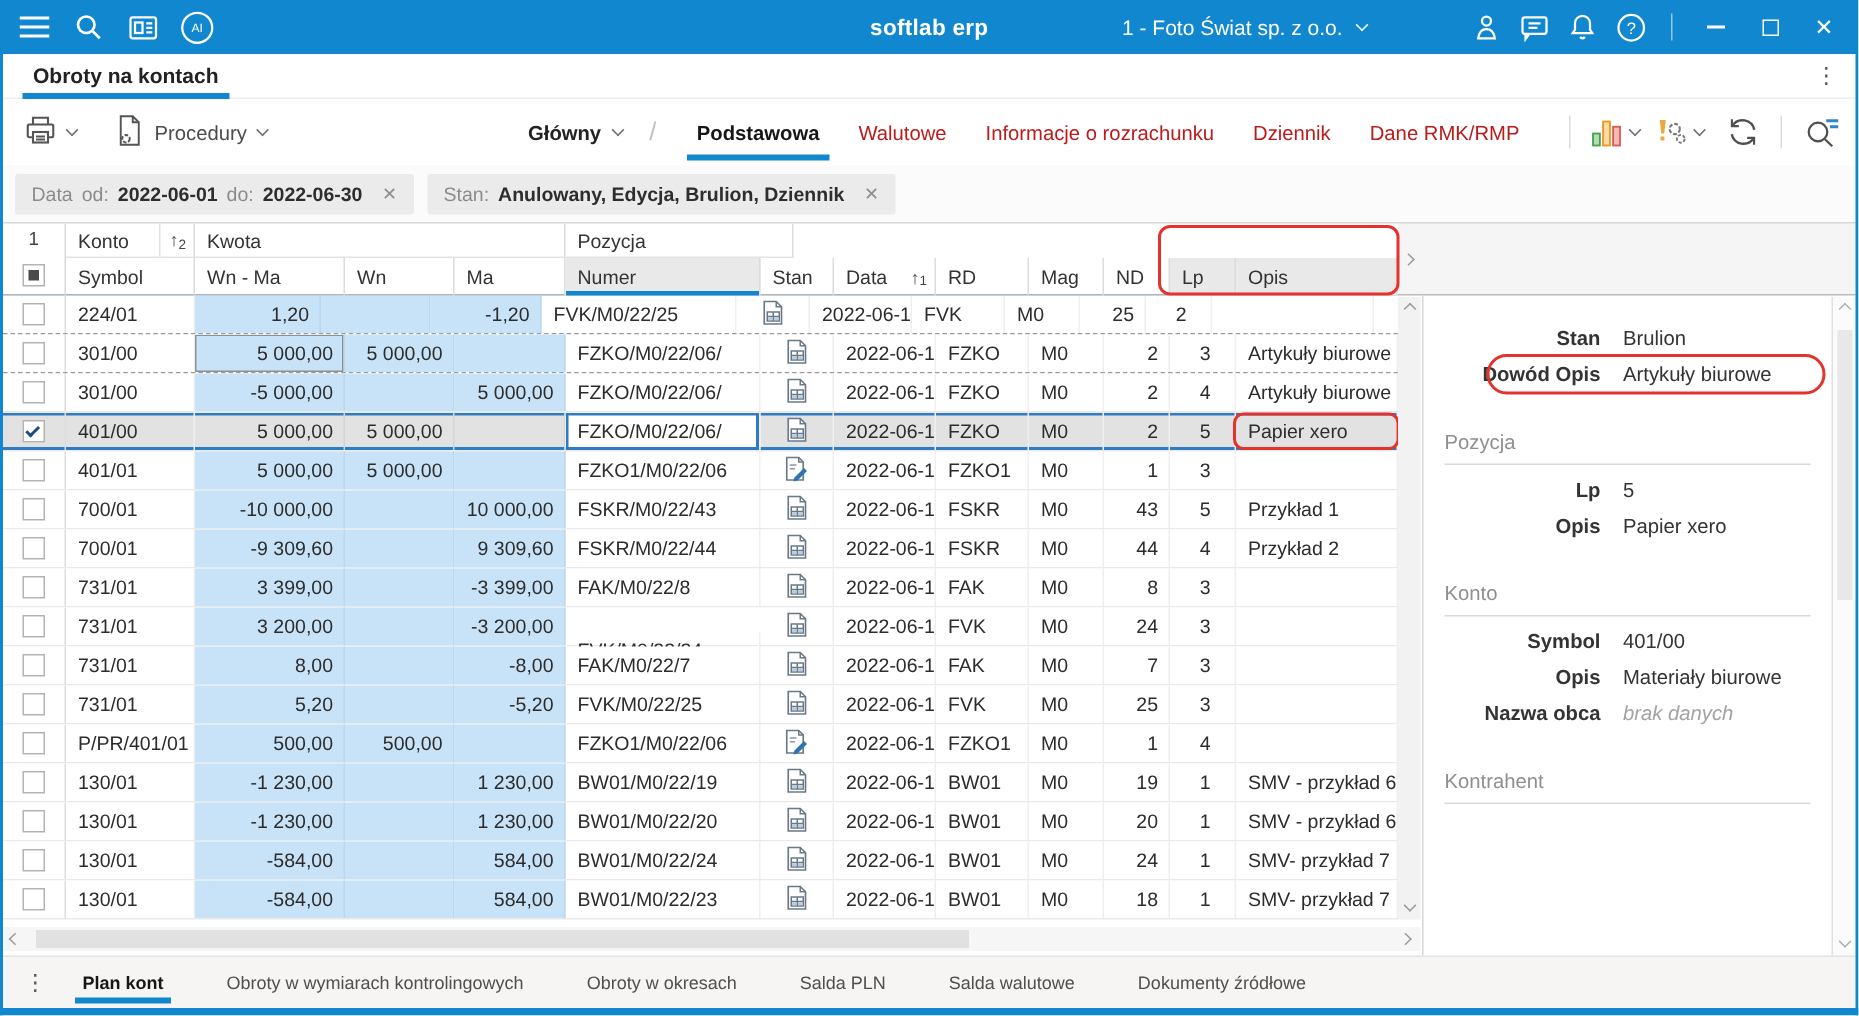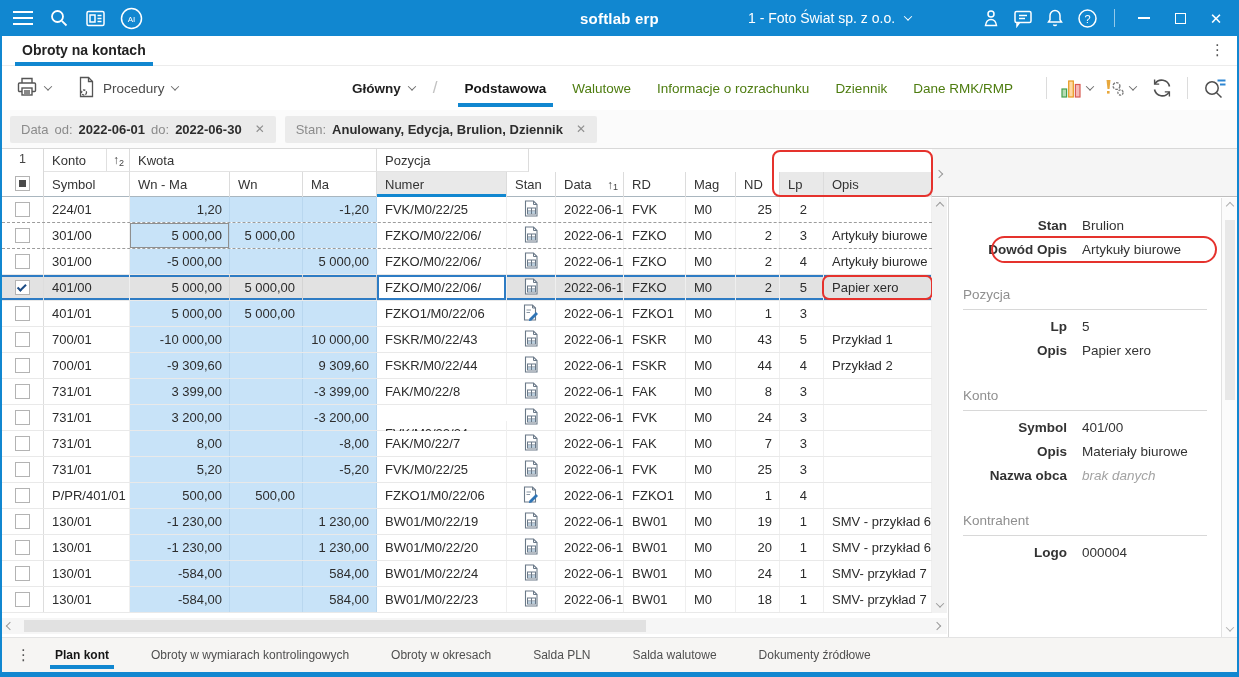--- a/index.html
+++ b/index.html
@@ -37,21 +37,21 @@
   .chv { display:inline-block; width:6px; height:6px; border-right:1.6px solid #6d6d6d; border-bottom:1.6px solid #6d6d6d; }
   .chv.down { transform:rotate(45deg) translate(-1px,-1px); }
   .chv.up { transform:rotate(-135deg); }
   .chv.right { transform:rotate(-45deg); }
   .chv.left { transform:rotate(135deg); }
   .chv.white { border-color:#fff; }
   .tool-center { position:absolute; left:350px; top:0; height:44px; display:flex; align-items:center; }
   .view-menu { display:flex; align-items:center; gap:8px; font-size:13.5px; font-weight:700; color:#222; cursor:pointer; }
   .slash { color:#c2c2c2; font-size:17px; margin:0 14px 0 18px; }
   .vtabs { display:flex; align-items:center; height:44px; }
-  .vtab { position:relative; height:44px; display:flex; align-items:center; padding:0 13px; font-size:13.5px; color:#4d7c0f; cursor:pointer; white-space:nowrap; }
+  .vtab { position:relative; height:44px; display:flex; align-items:center; padding:0 13px; font-size:13.5px; color:#b91c1c; cursor:pointer; white-space:nowrap; }
   .vtab.active { color:#161616; font-weight:700; }
   .vtab.active::after { content:""; position:absolute; left:6px; right:6px; bottom:3px; height:4px; background:#1187d0; }
   .tool-right { position:absolute; right:10px; top:0; height:44px; display:flex; align-items:center; gap:9px; }
   .tr-div { width:1px; height:22px; background:#dcdcdc; margin:0 5px; }
   .tr-ico { display:flex; align-items:center; gap:5px; cursor:pointer; }
 
   
   .filterbar { position:absolute; left:2px; top:110px; width:1235px; height:38px; background:#fbfbfb; display:flex; align-items:center; gap:9px; padding-left:8px; }
   .chip { display:flex; align-items:center; gap:6px; background:#ebebeb; border-radius:2px; height:27px; padding:0 11px; font-size:13px; white-space:nowrap; }
   .chip .lbl { color:#8b8b8b; }
@@ -377,21 +377,21 @@
 </div>
 
 <div class="ann ann-headerbox"></div>
 
 <div class="gridrows" id="grid-rows">
     <div class="grow dashed">
       <div class="c sel" style="width: 42px;">
         <span class="cb"></span>
       </div>
       <div class="c" style="width: 86px;">224/01</div>
-      <div class="c num amt" style="width: 100px; text-align: right;">1,20</div>
+      <div class="c num amt" style="width: 84px; text-align: right;">1,20</div>
       <div class="c num amt" style="width: 73px;"></div>
       <div class="c num amt" style="width: 74px;">-1,20</div>
       <div class="c" style="width: 130px;">FVK/M0/22/25</div>
       <div class="c stan" style="width: 49px;">
         <span><svg width="15" height="17" viewBox="0 0 15 17">
             <path d="M1.5 1h8l3.5 3.5V16h-11.5z" fill="#fff" stroke="#6a7988" stroke-width="1.1"></path>
             <path d="M9.5 1v3.5H13" fill="none" stroke="#6a7988"></path>
             <rect x="3.5" y="8" width="8" height="6" fill="none" stroke="#6a7988"></rect>
             <line x1="3.5" y1="11" x2="11.5" y2="11" stroke="#6a7988"></line>
             <line x1="7.5" y1="8" x2="7.5" y2="14" stroke="#6a7988"></line>
@@ -852,24 +852,20 @@
         <div class="plabel">Opis</div>
         <div class="pvalue">Materiały biurowe</div>
       </div>
       <div class="prow">
         <div class="plabel">Nazwa obca</div>
         <div class="pvalue muted">brak danych</div>
       </div>
     </div>
     <div class="psection">
       <div class="psection-title">Kontrahent</div>
-      <div class="prow">
-        <div class="plabel">Logo</div>
-        <div class="pvalue">000004</div>
-      </div>
     </div>
   </div>
 
 <div class="pscroll">
   <span class="chv up" style="border-color:#b0b0b0;"></span>
   <div class="pthumb"></div>
   <span class="chv down" style="border-color:#b0b0b0;"></span>
 </div>
 
 <div class="bottombar">

